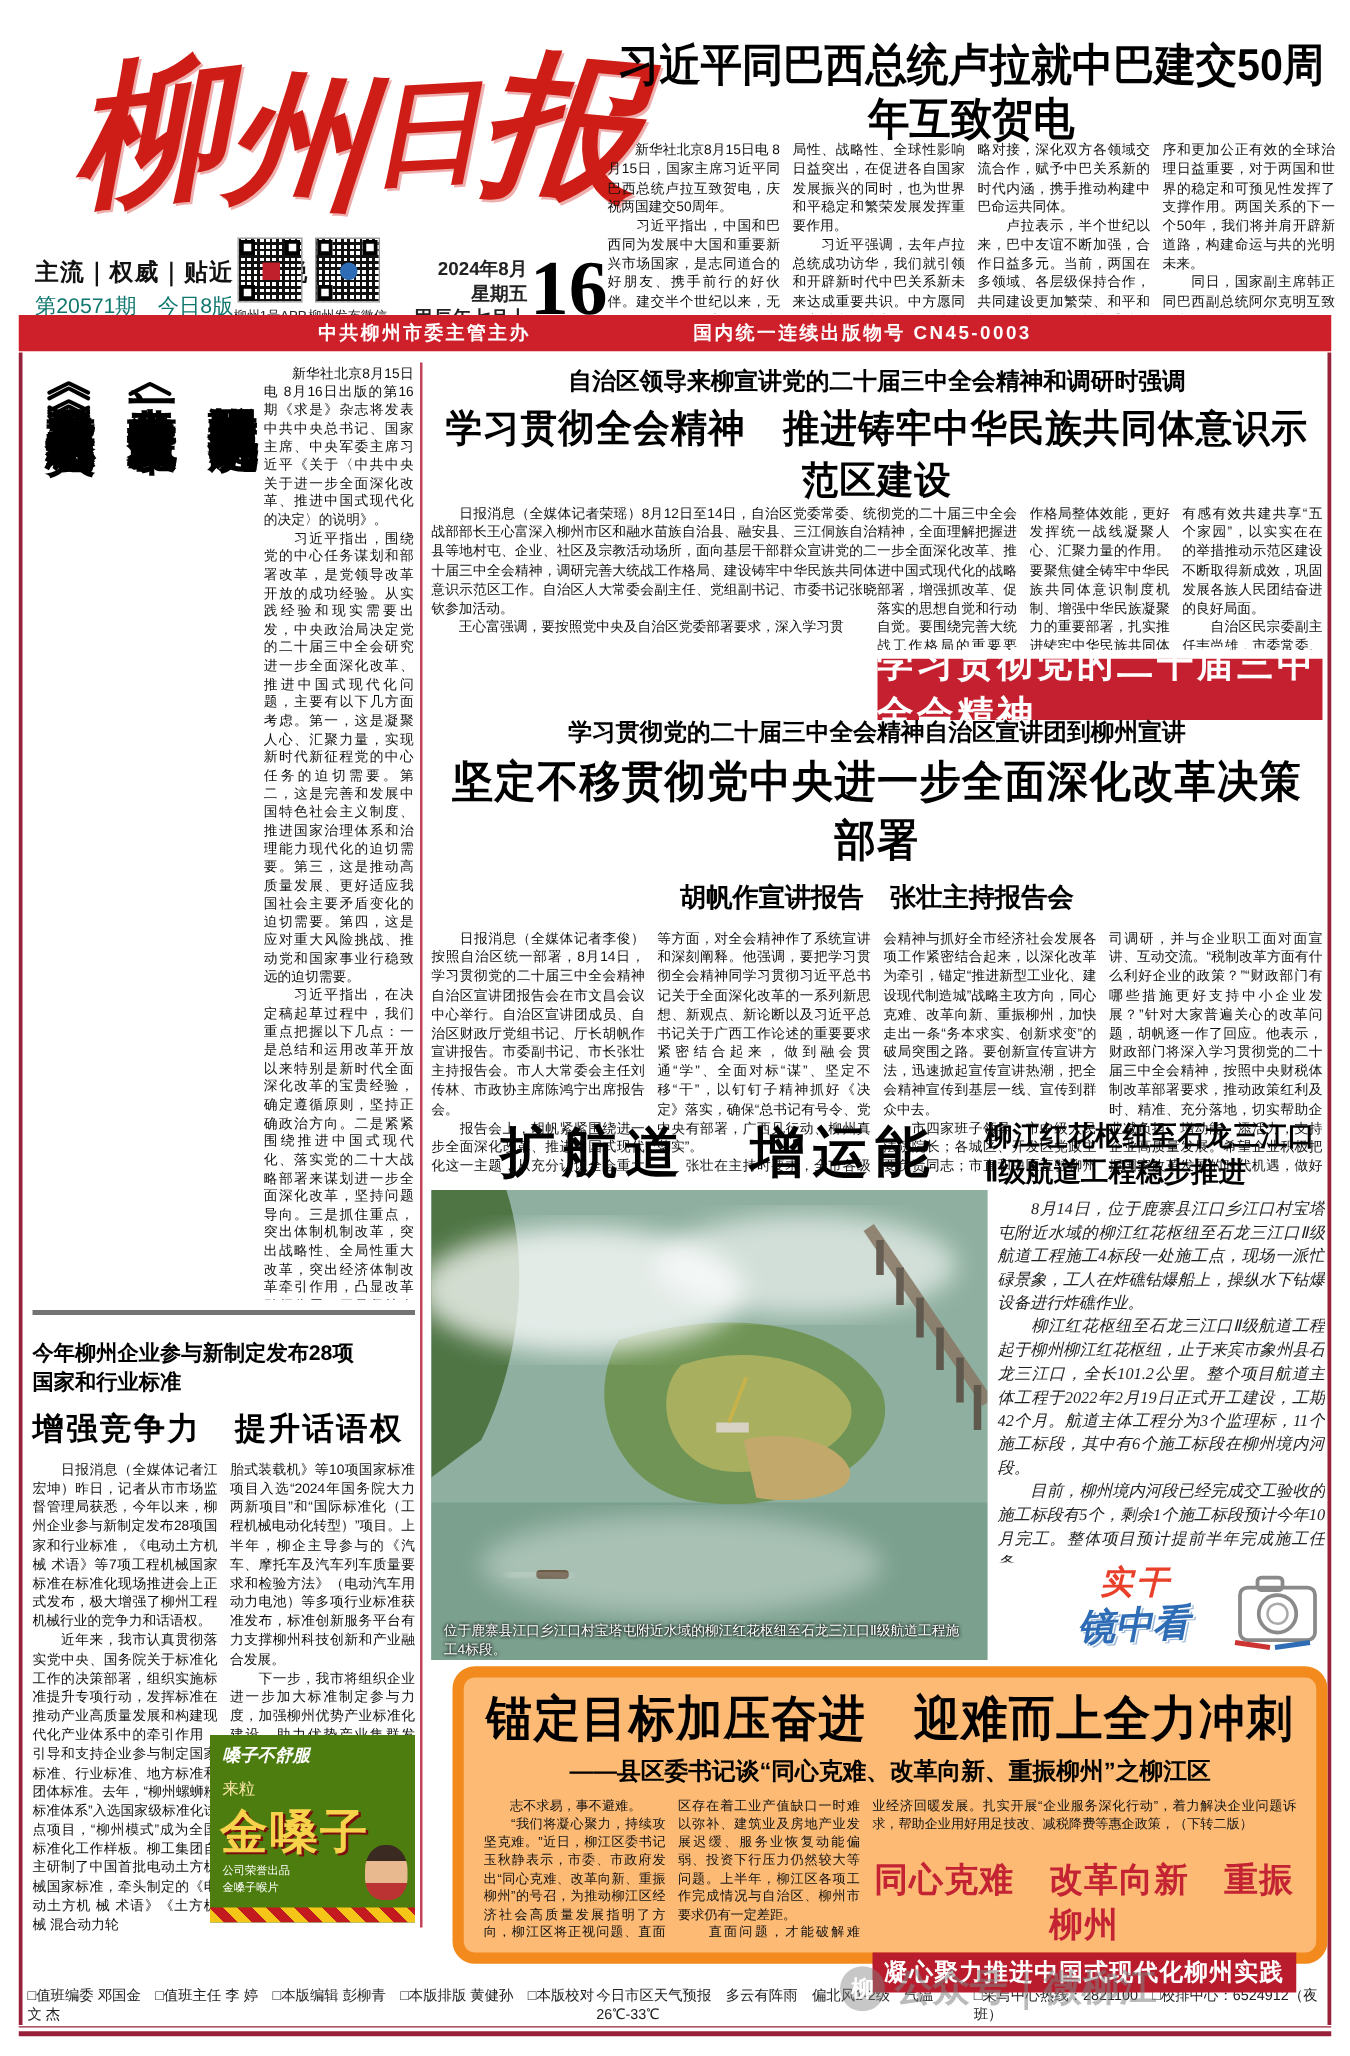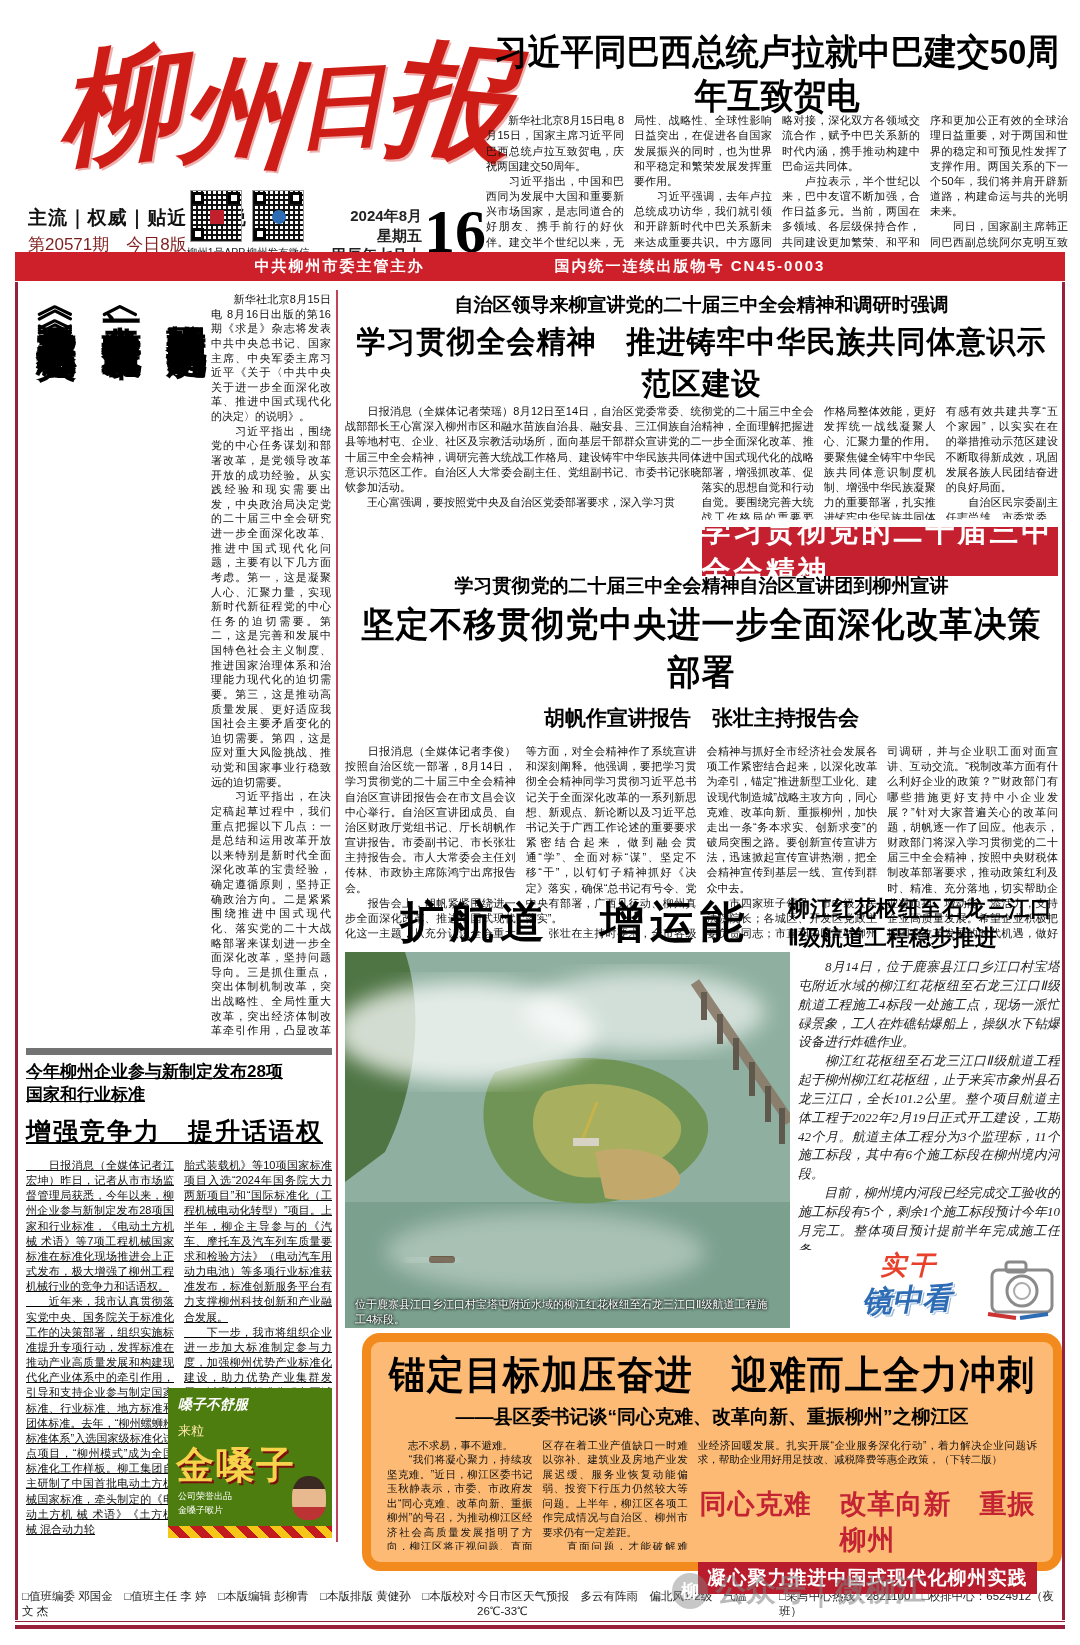--- a/index.html
+++ b/index.html
@@ -10,21 +10,21 @@
   .mast-title { position:absolute; left:58px; top:16px; width:412px; height:182px;
     display:flex; justify-content:space-between; align-items:center;
     font-family:"Liberation Serif", serif; font-weight:900; font-style:italic;
     color:#ce1d16; font-size:124px; }
   .mast-title span { display:inline-block; text-shadow:2px 2px 0 rgba(206,29,22,.35); }
   .mc0 { transform:rotate(-7deg) skewX(-4deg); }
   .mc1 { transform:rotate(4deg) translateY(8px); font-size:.92em; }
   .mc2 { transform:rotate(-3deg); font-size:.72em; }
   .mc3 { transform:rotate(5deg) translateY(-4px); font-size:1.02em; }
   .tagline { position:absolute; left:28px; top:205px; font-size:19px; font-weight:700; color:#111; letter-spacing:1px; }
-  .issue   { position:absolute; left:28px; top:233px; font-size:17px; color:#7f1d1d; }
+  .issue   { position:absolute; left:28px; top:233px; font-size:17px; color:#0f766e; }
   .qr { position:absolute; width:52px; height:52px; border:1px solid #999; background:
         repeating-linear-gradient(0deg,#111 0 2px,transparent 2px 5px),
         repeating-linear-gradient(90deg,#111 0 2px,#fff 2px 5px); }
   .qr .eye { position:absolute; width:12px; height:12px; border:3px solid #000; background:#fff; }
   .qr .eye.tl{ left:1px; top:1px; } .qr .eye.tr{ right:1px; top:1px; } .qr .eye.bl{ left:1px; bottom:1px; }
   .qr .core { position:absolute; left:19px; top:19px; width:14px; height:14px; }
   .qr-label { position:absolute; width:76px; text-align:center; font-size:10.5px; color:#222; }
   .date-block { position:absolute; left:318px; top:206px; width:104px; text-align:right;
     font-size:15px; font-weight:700; color:#222; line-height:1.3; }
   .page-num { position:absolute; left:424px; top:196px; width:62px; font-family:"Liberation Serif",serif;
@@ -50,21 +50,21 @@
   .vdiv { position:absolute; left:336px; top:290px; width:2px; height:1252px; background:#c0455a; }
 
   
   .vtitle { position:absolute; left:28px; top:293px; height:744px; display:flex; gap:9px; }
   .vtitle div { writing-mode:vertical-rl; font-family:"Liberation Serif",serif; font-weight:900;
     font-size:40px; color:#000; letter-spacing:1px; line-height:1.4; }
   .left-body { position:absolute; left:211px; top:292px; width:120px; height:748px;
     font-size:11px; line-height:1.33; color:#111; text-align:justify; white-space:pre-line; overflow:hidden; }
 
   
-  .la2 { position:absolute; left:26px; top:1048px; width:306px; border-top:7px solid #737373; padding-top:6px;text-decoration:underline; }
+  .la2 { position:absolute; left:26px; top:1048px; width:306px; border-top:4px solid #737373; padding-top:20px; }
   .la2-kicker { text-align:left; font-size:17px; font-weight:700; color:#000; line-height:1.35; }
   .la2-headline { margin-top:8px; font-size:25px; font-weight:900; color:#000; letter-spacing:2px; }
   .la2 .cols { margin-top:10px; height:392px; }
   .ad { position:absolute; left:168px; top:1388px; width:164px; height:150px; background:#4d7c0f;
     overflow:hidden; z-index:5; }
   .ad-line1 { position:absolute; left:10px; top:8px; color:#fff; font-size:14px; font-style:italic; font-weight:700; }
   .ad-line2 { position:absolute; left:10px; top:34px; color:#ffe9a8; font-size:13px; }
   .ad-brand { position:absolute; left:8px; top:52px; color:#f7d24b; font-size:38px; font-weight:900;
     font-family:"Liberation Serif",serif; text-shadow:2px 2px 0 #7e0d0d; letter-spacing:2px; }
   .ad-small { position:absolute; left:10px; top:102px; color:#fff; font-size:9px; line-height:1.5; }

